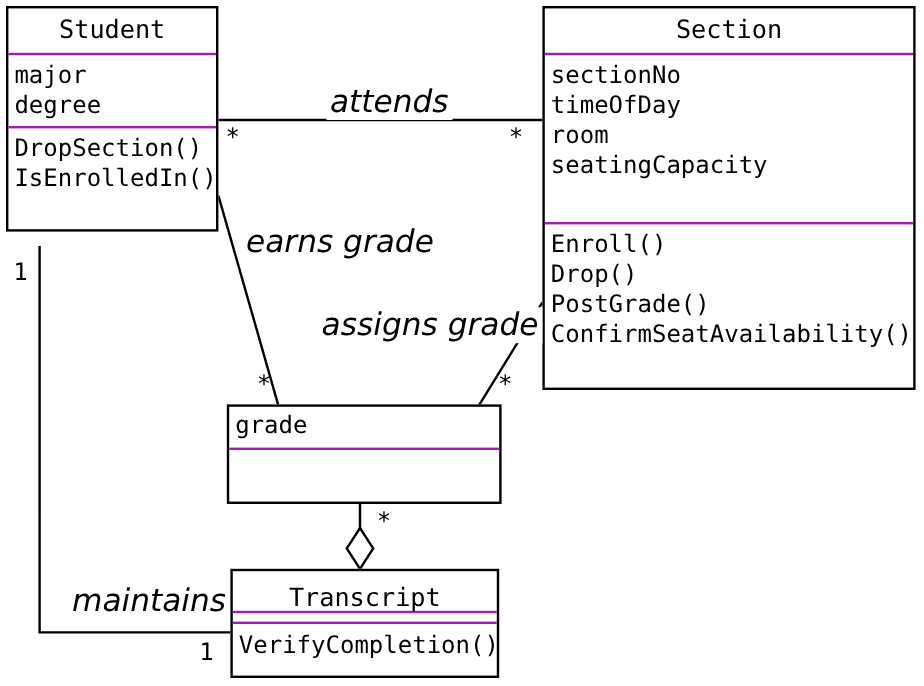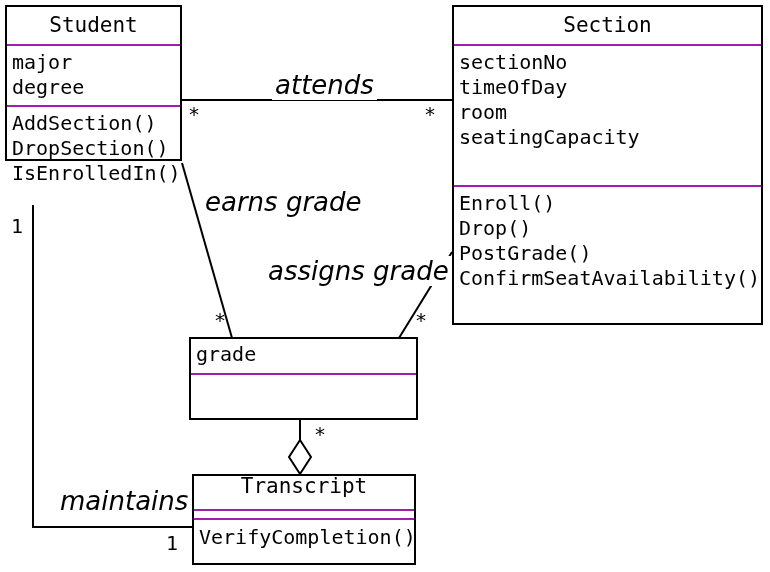--- a/index.html
+++ b/index.html
@@ -81,30 +81,29 @@
     <line x1="182" y1="163" x2="232" y2="338" stroke="#000" stroke-width="2"></line>
 
     <line x1="452" y1="252" x2="399" y2="338" stroke="#000" stroke-width="2"></line>
 
     <line x1="300" y1="420" x2="300" y2="474" stroke="#000" stroke-width="2"></line>
     <polygon points="300,440 311,457 300,474 289,457" fill="#ffffff" stroke="#000" stroke-width="2"></polygon>
 
     <polyline points="33,205 33,527 192,527" fill="none" stroke="#000" stroke-width="2"></polyline>
   </svg>
 
-  <div class="uml-class" style="left:5px; top:5px; width:177px; height:156px;">
+  <div class="uml-class" style="left:5px; top:5px; width:177px; height:188px;">
     <div class="compartment" style="height:37px; display:flex; align-items:center; justify-content:center;">
       <div class="class-name">Student</div>
     </div>
     <div class="compartment" style="height:61px; padding-top:4px;">
       <div class="member-list">major</div>
       <div class="member-list">degree</div>
     </div>
     <div class="compartment" style="height:98px; padding-top:4px;">
-      <div class="member-list">AddSection()</div>
       <div class="member-list">DropSection()</div>
       <div class="member-list">IsEnrolledIn()</div>
     </div>
   </div>
 
   <div class="uml-class" style="left:452px; top:5px; width:311px; height:320px;">
     <div class="compartment" style="height:37px; display:flex; align-items:center; justify-content:center;">
       <div class="class-name">Section</div>
     </div>
     <div class="compartment" style="height:141px; padding-top:4px;">
@@ -122,21 +121,21 @@
   </div>
 
   <div class="uml-class" style="left:189px; top:337px; width:229px; height:83px;">
     <div class="compartment" style="height:34px; padding-top:3px;">
       <div class="member-list">grade</div>
     </div>
     <div class="compartment" style="height:9px;"></div>
   </div>
 
   <div class="uml-class" style="left:192px; top:474px; width:224px; height:91px;">
-    <div class="compartment" style="height:33px; display:flex; align-items:flex-start; justify-content:center;">
+    <div class="compartment" style="height:33px; display:flex; align-items:flex-end; justify-content:center;">
       <div class="class-name">Transcript</div>
     </div>
     <div class="compartment" style="height:9px;"></div>
     <div class="compartment" style="height:45px; padding-top:5px;">
       <div class="member-list">VerifyCompletion()</div>
     </div>
   </div>
 
   <div class="assoc-label" style="left:272px; top:70px;">attends</div>
 

